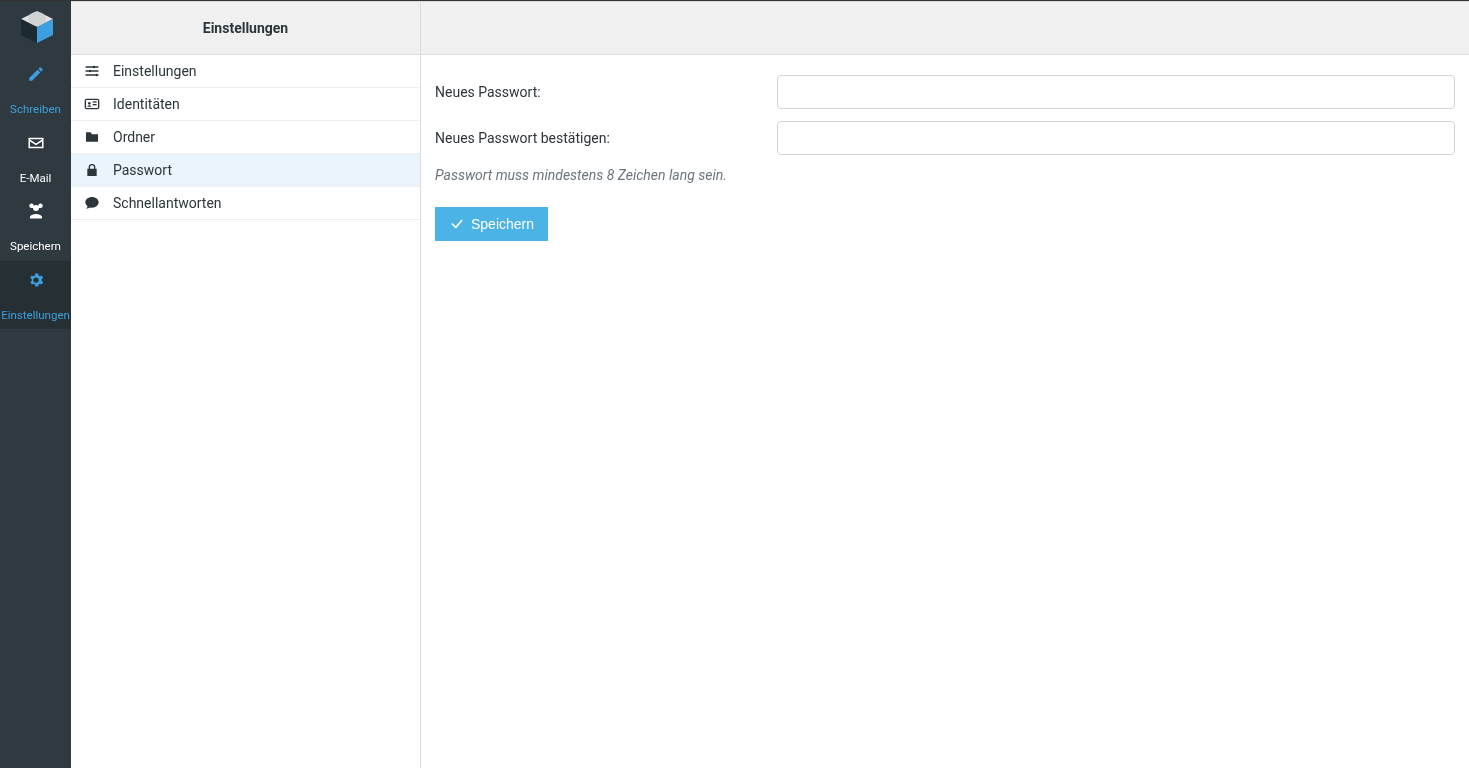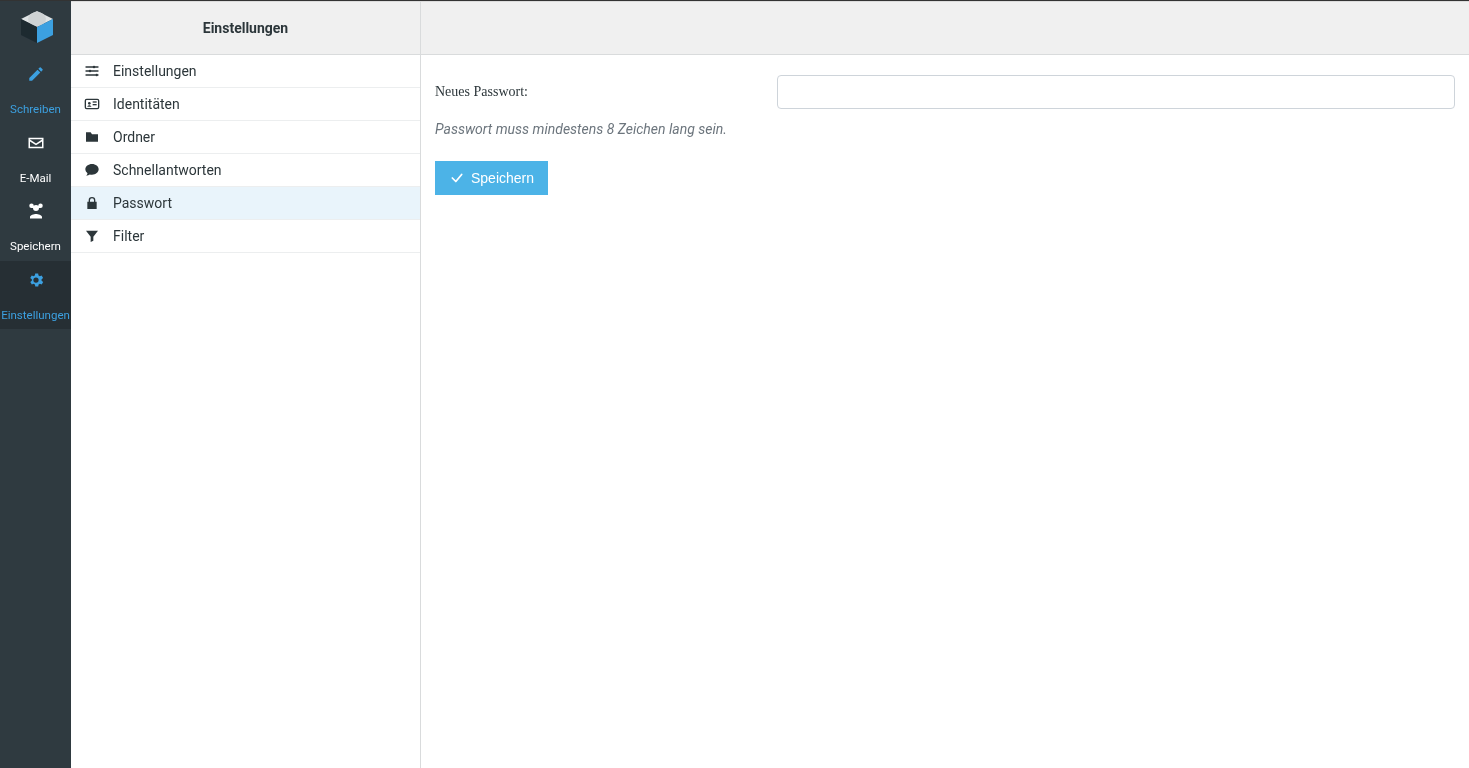--- a/index.html
+++ b/index.html
@@ -95,21 +95,20 @@
   .content-body { padding: 20px 14px; }
   .form-row {
     display: flex;
     align-items: center;
     margin-bottom: 12px;
   }
   .form-row label {
     width: 342px;
     font-size: 14px;
     color: #2c363a;
-    font-family: Liberation Serif, serif;
   }
   .form-row input[type="password"] {
     flex: 1;
     height: 34px;
     border: 1px solid #ced4da;
     border-radius: 4px;
     padding: 0 10px;
     font-size: 14px;
   }
   .hint {
@@ -202,53 +201,51 @@
       <span>Identitäten</span>
     </div>
 
     <div class="list-item">
       <svg viewBox="0 0 24 24">
           <path fill="#2c363a" d="M3 5h7l2 3h9v11H3z"></path>
         </svg>
       <span>Ordner</span>
     </div>
 
+    <div class="list-item selected">
+      <svg viewBox="0 0 24 24">
+          <path fill="#2c363a" d="M17 10V8a5 5 0 0 0-10 0v2H5v11h14V10h-2zm-8 0V8a3 3 0 0 1 6 0v2H9z"></path>
+        </svg>
+      <span>Passwort</span>
+    </div>
+
     <div class="list-item">
       <svg viewBox="0 0 24 24">
           <path fill="#2c363a" d="M12 3C6.5 3 2 6.6 2 11c0 2.3 1.3 4.4 3.3 5.8-.2 1.3-.9 2.7-1.9 3.7 2.1-.2 3.9-1 5.1-1.9 1.1.3 2.3.4 3.5.4 5.5 0 10-3.6 10-8s-4.5-8-10-8z"></path>
         </svg>
       <span>Schnellantworten</span>
     </div>
 
-    <div class="list-item selected">
-      <svg viewBox="0 0 24 24">
-          <path fill="#2c363a" d="M17 10V8a5 5 0 0 0-10 0v2H5v11h14V10h-2zm-8 0V8a3 3 0 0 1 6 0v2H9z"></path>
-        </svg>
-      <span>Passwort</span>
-    </div>
-
-    <div class="list-item">
-      <svg viewBox="0 0 24 24">
-          <path fill="#2c363a" d="M3 4h18l-7 9v6l-4 2v-8z"></path>
-        </svg>
-      <span>Filter</span>
-    </div>
 
   </div>
 </section>
 
 <section class="content-col">
   <div class="content-header"></div>
   <div class="content-body">
 
     <div class="form-row">
       <label>Neues Passwort:</label>
       <input type="password" style="">
     </div>
 
+    <div class="form-row">
+      <label>Neues Passwort bestätigen:</label>
+      <input type="password" style="">
+    </div>
 
     <p class="hint">Passwort muss mindestens 8 Zeichen lang sein.</p>
 
     <button class="save-btn">
       <svg viewBox="0 0 24 24">
           <polyline points="4,12 10,18 20,6" stroke="#fff" stroke-width="3" fill="none" stroke-linecap="round" stroke-linejoin="round"></polyline>
         </svg>
       <span>Speichern</span>
     </button>
 

